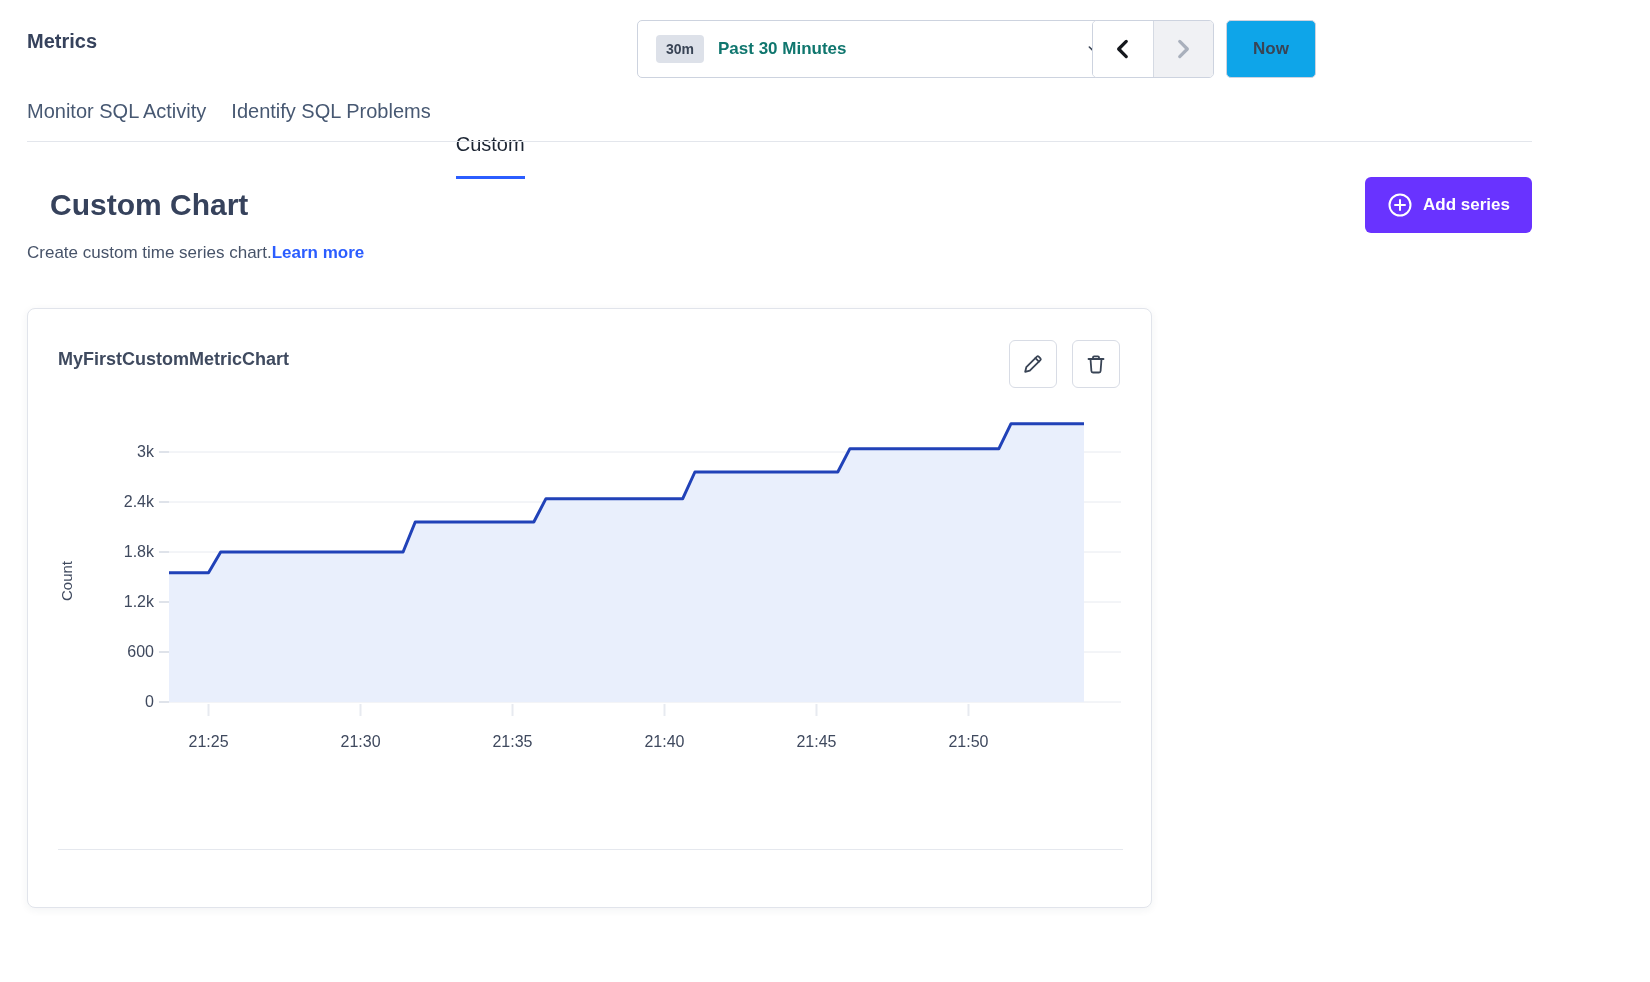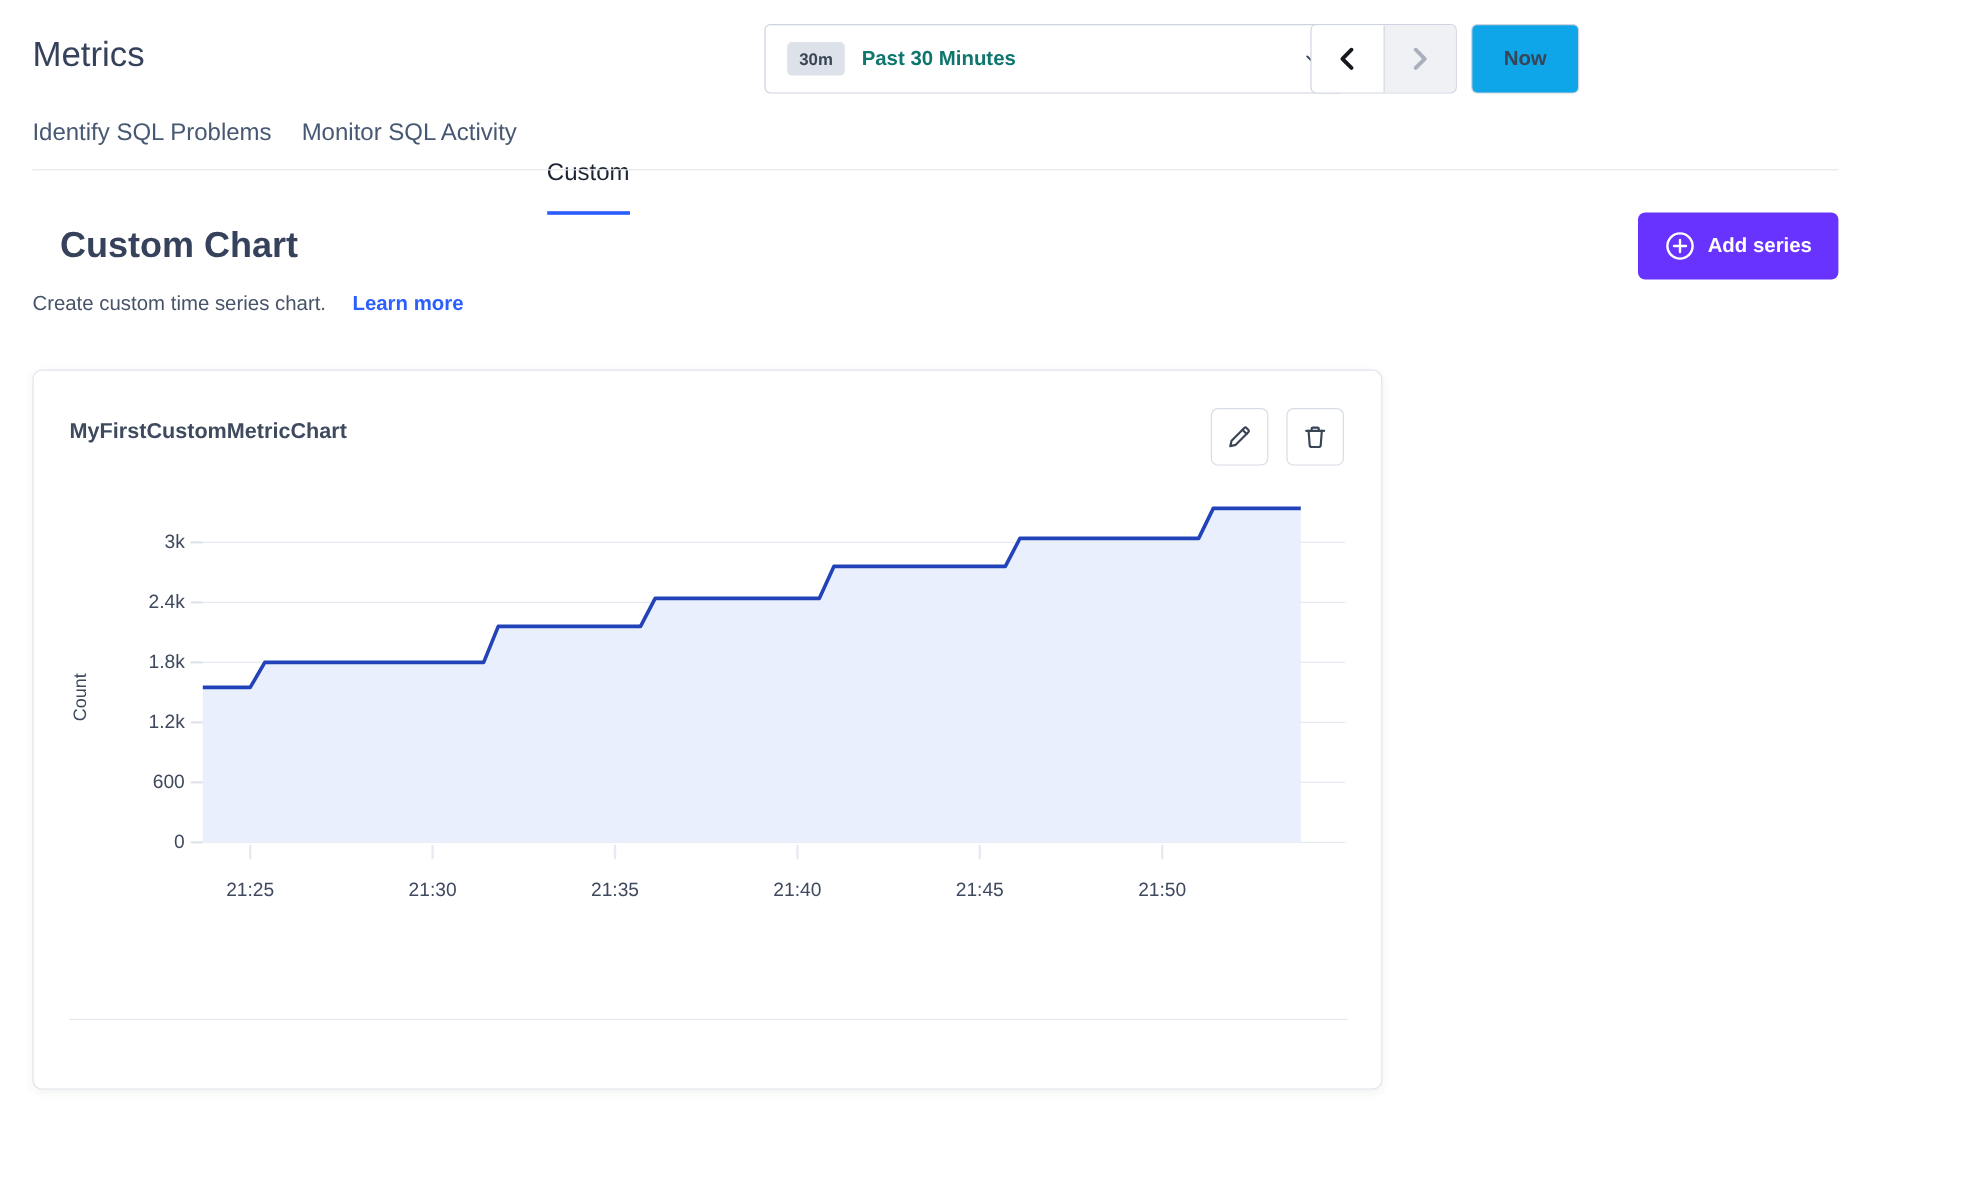--- a/index.html
+++ b/index.html
@@ -1,21 +1,21 @@
 <!DOCTYPE html>
 <html><head>
 <meta charset="utf-8">
 <style>
   * { box-sizing: border-box; margin: 0; padding: 0; }
   html,body { width:1650px; height:982px; background:#ffffff;
     font-family:"Liberation Sans", sans-serif; color:#394455; }
   .page { position:relative; width:1650px; height:982px; background:#fff; }
 
   
-  .page-title { position:absolute; left:27px; top:30px; font-size:29px; font-weight:normal; color:#36425c; }
+  .page-title { position:absolute; left:27px; top:30px; font-size:20px; font-weight:bold; color:#36425c; }
 
   .time-dropdown { position:absolute; left:637px; top:20px; width:484px; height:58px;
     background:#fff; border:1px solid #cdd3df; border-radius:5px;
     display:flex; align-items:center; padding:0 18px; cursor:pointer; }
   .time-badge { background:#dde1e9; color:#394455; font-weight:bold; font-size:14px;
     padding:6px 10px; border-radius:4px; margin-right:14px; }
   .time-label { font-size:17px; font-weight:bold; color:#0f766e; flex:1; }
   .dd-chev { width:16px; height:16px; }
 
   .nav-group { position:absolute; left:1092px; top:20px; width:122px; height:58px;
@@ -30,21 +30,21 @@
 
   
   .tabs { position:absolute; left:27px; top:100px; display:flex; gap:25px; }
   .tab { font-size:20px; color:#475872; padding-bottom:20px; cursor:pointer; border-bottom:3px solid transparent; }
   .tab.active { color:#1b2432; font-weight:normal; border-bottom-color:#2b5dff;margin-top:33px; }
   .tabs-divider { position:absolute; left:27px; top:141px; width:1505px; height:1px; background:#e3e6ec; }
 
   
   .section-title { position:absolute; left:27px; top:188px; font-size:30px; font-weight:bold; color:#36425c;margin-left:23px; }
   .section-sub { position:absolute; left:27px; top:243px; font-size:17px; color:#475369; }
-  .learn-more { color:#2b5dff; font-weight:bold; text-decoration:none; margin-left:22px; cursor:pointer; }
+  .learn-more { color:#2b5dff; font-weight:bold; text-decoration:none; margin-left:0; cursor:pointer; }
 
   .add-chart-btn { position:absolute; left:1365px; top:177px; width:167px; height:56px;
     background:#6933ff; border:none; border-radius:6px; color:#fff; font-size:17px; font-weight:bold;
     display:flex; align-items:center; justify-content:center; gap:10px; cursor:pointer;
     font-family:"Liberation Sans", sans-serif; }
 
   
   .chart-card { position:absolute; left:27px; top:308px; width:1125px; height:600px;
     background:#fff; border:1px solid #e1e4eb; border-radius:8px;
     box-shadow:0 2px 8px rgba(40,50,70,0.06); }
@@ -89,22 +89,22 @@
           <polyline points="9,5 16,12 9,19"></polyline>
         </svg>
     </div>
   </div>
 
   <div class="now-btn">
     <span>Now</span>
   </div>
 
   <nav class="tabs">
+    <div class="tab">Monitor SQL Activity</div>
     <div class="tab">Identify SQL Problems</div>
-    <div class="tab">Monitor SQL Activity</div>
     <div class="tab active">Custom</div>
   </nav>
   <div class="tabs-divider"></div>
 
   <h2 class="section-title">Custom Chart</h2>
   <p class="section-sub">
     <span>Create custom time series chart.</span><a class="learn-more">Learn more</a>
   </p>
 
   <button class="add-chart-btn">

